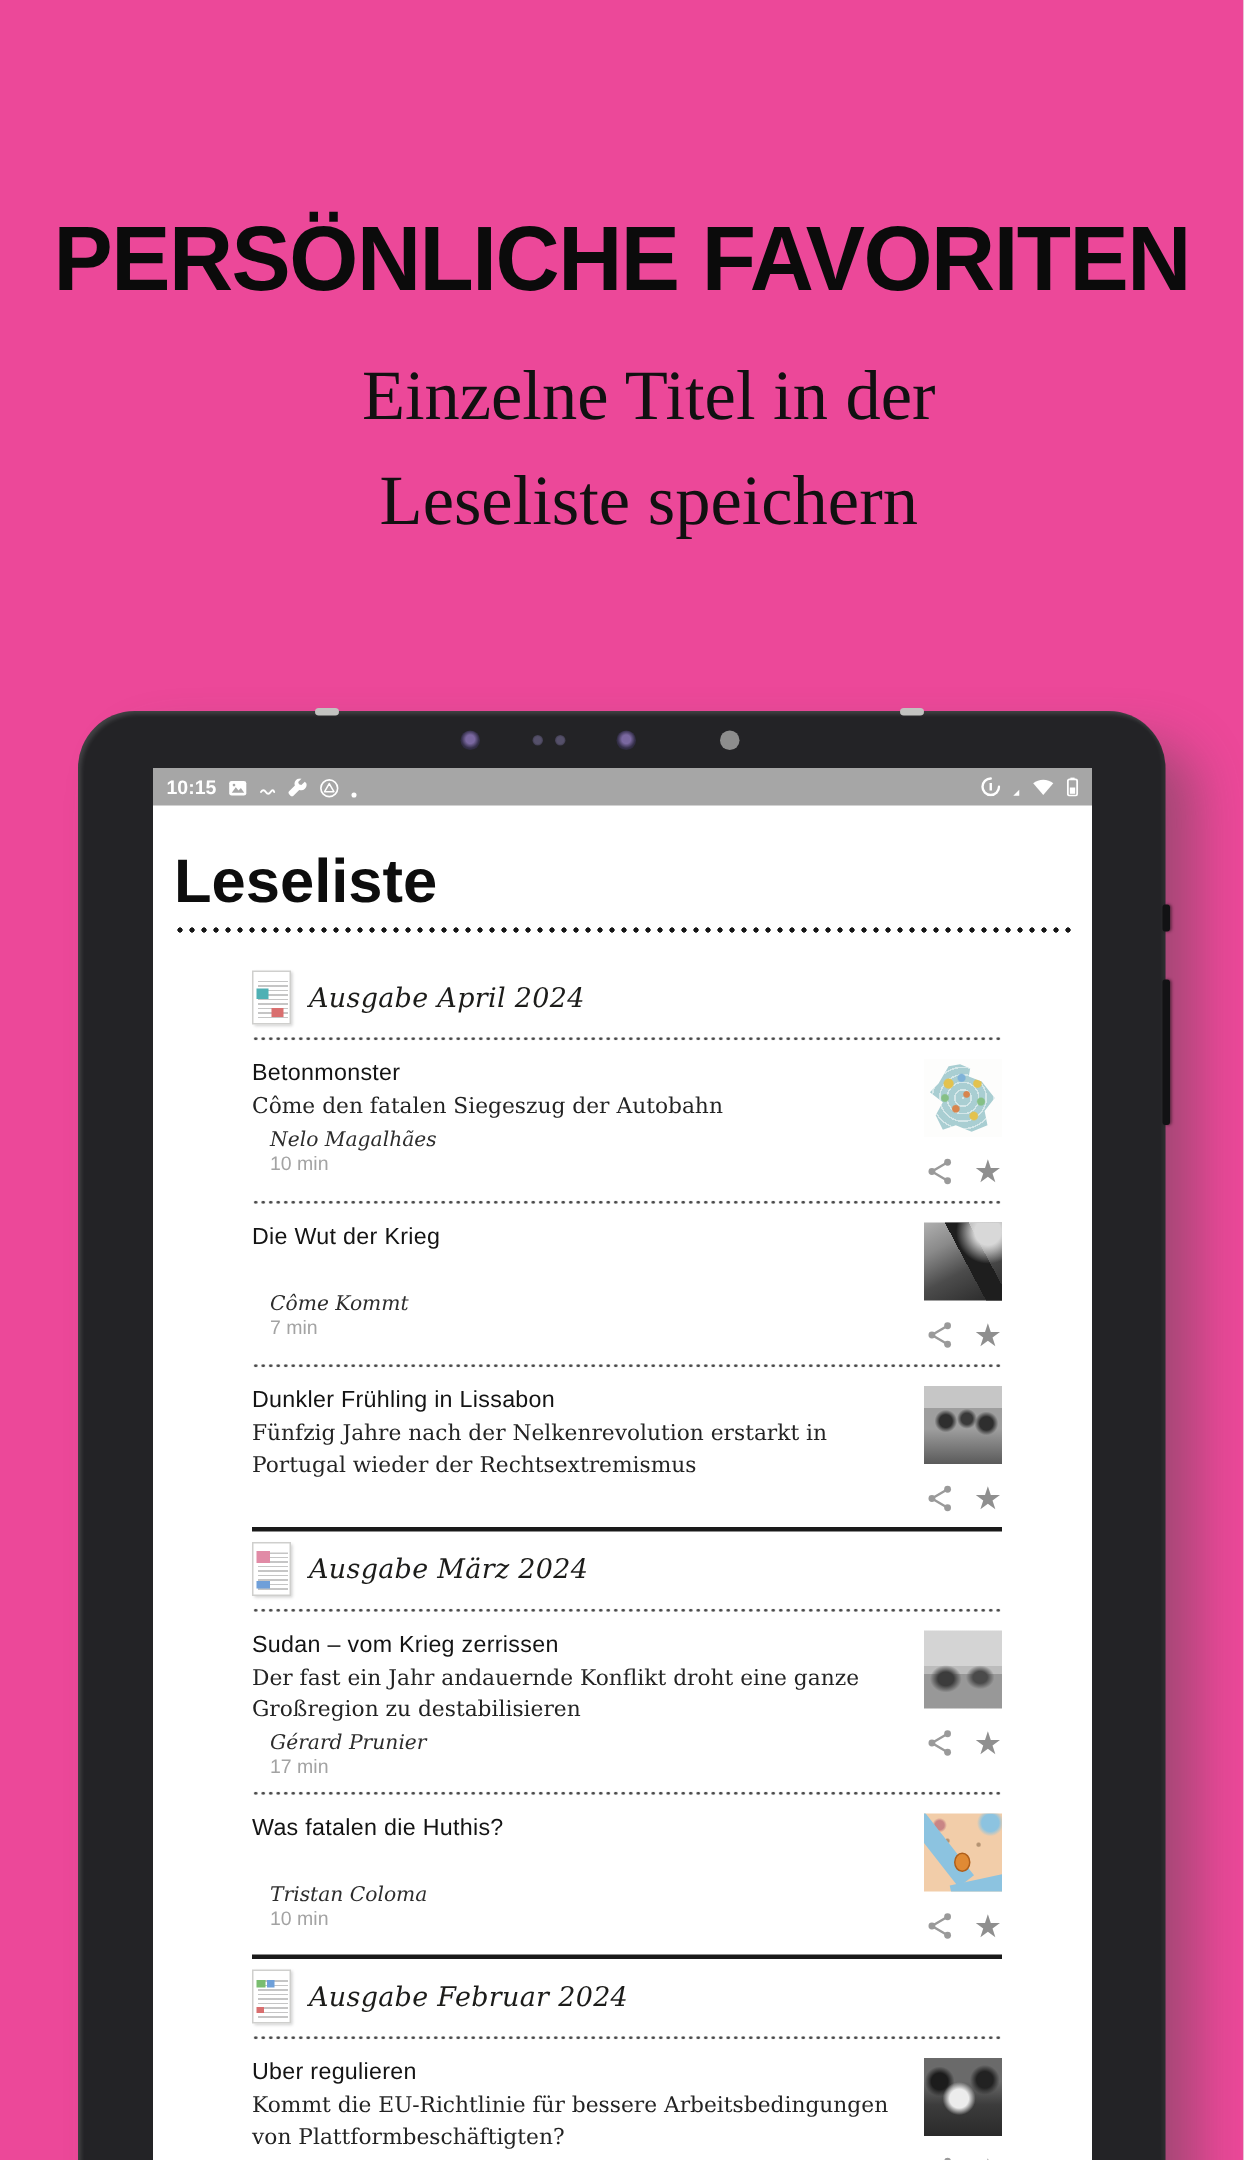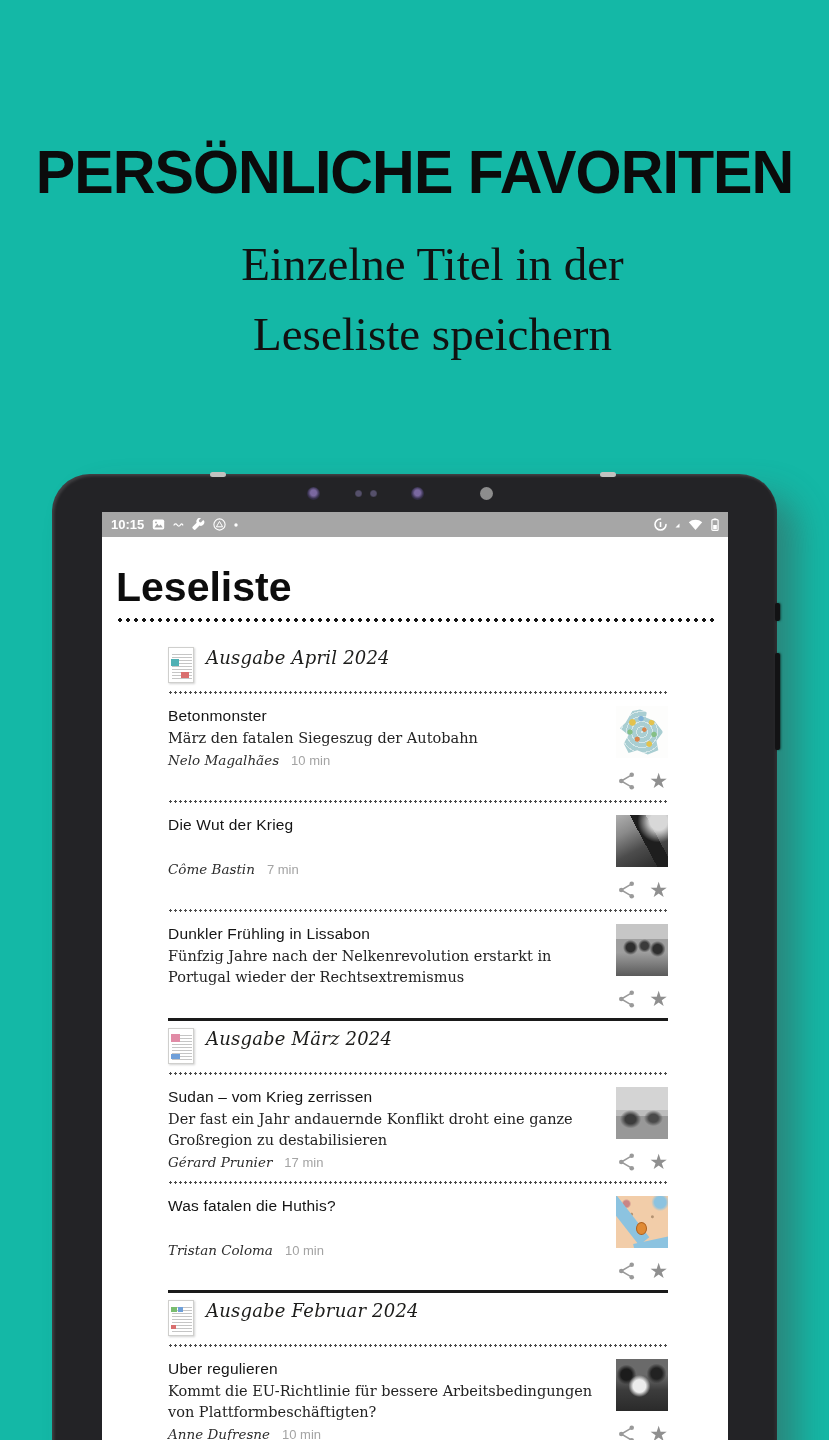--- a/index.html
+++ b/index.html
@@ -1,19 +1,19 @@
 <!DOCTYPE html>
 <html><head>
 <meta charset="utf-8">
 <style>
   * { margin:0; padding:0; box-sizing:border-box; }
   html,body { background:#e4e3e1; }
   .page {
     position:relative; width:829px; height:1440px; margin:0 auto;
-    background:#14b8a6; overflow:hidden;
+    background:#ec4899; overflow:hidden;
     font-family:"Liberation Sans", sans-serif;
   }
 
   
   .hero { text-align:center; padding-top:142px; }
   .hero-title {
     font-family:"Liberation Sans", sans-serif;
     font-weight:bold; font-size:61px; line-height:1;
     letter-spacing:-1px; color:#0b0b0b;
     transform:scaleX(0.97); transform-origin:center;
@@ -50,21 +50,21 @@
     position:absolute; left:50px; right:49px; top:38px; bottom:40px;
     background:#ffffff; overflow:hidden;
   }
 
   
   .statusbar {
     height:25px; background:#a6a6a6; color:#fff;
     display:flex; align-items:center; justify-content:space-between;
     padding:0 9px; font-size:13px; font-weight:bold;
   }
-  .sb-group { display:flex; align-items:center; gap:8px; }
+  .sb-group { display:flex; align-items:flex-end; gap:8px; }
   .sb-ic { display:inline-flex; align-items:center; }
   .sb-ic svg { display:block; }
 
   
   .app { padding:0 14px; }
   .app-title {
     margin-top:27px; font-size:41px; font-weight:bold; color:#0d0d0d;
     letter-spacing:0; font-family:"Liberation Sans", sans-serif;
   }
   .title-dots {
@@ -74,21 +74,21 @@
   }
   .list { margin:0 46px 0 52px; padding-top:18px; }
 
   .dotsep {
     height:3px;
     background-image:radial-gradient(circle, #4a4a4a 1px, transparent 1.2px);
     background-size:5px 3px; background-repeat:repeat-x; background-position:0 50%;
   }
   .solidsep { border-top:3px solid #1a1a1a; }
 
-  .sec-header { display:flex; gap:12px; padding:7px 0 8px; }
+  .sec-header { display:flex; align-items:center; gap:12px; padding:7px 0 8px; }
   .cover {
     position:relative; width:26px; height:36px; background:#fff;
     border:1px solid #cfcfcd; box-shadow:1px 1px 2px rgba(0,0,0,0.18);
     background-image:repeating-linear-gradient(180deg, rgba(150,150,150,0.55) 0 1px, transparent 1px 3px);
     background-size:20px 26px; background-position:3px 6px; background-repeat:no-repeat;
     flex:0 0 auto;
   }
   .cover i { position:absolute; display:block; }
   .cover-april i.b1 { left:2px; top:11px; width:8px; height:7px; background:#4fb0b4; }
   .cover-april i.b2 { right:4px; bottom:4px; width:8px; height:6px; background:#d96f6f; }
@@ -101,21 +101,21 @@
     font-family:"DejaVu Serif", serif; font-style:italic;
     font-size:18px; color:#1c1c1a; letter-spacing:0.2px;
   }
 
   .article { display:grid; grid-template-columns:1fr 52px; column-gap:18px; padding:12px 0 9px; }
   .a-title { font-size:15.5px; font-weight:normal; color:#141414; line-height:20px; letter-spacing:0.2px; }
   .a-sub {
     font-family:"DejaVu Serif", serif; font-size:14.5px; color:#232323;
     line-height:21px; min-height:21px; margin-top:2px;
   }
-  .a-meta { margin-top:3px; display:flex; align-items:baseline; }
+  .a-meta { margin-top:3px; display:flex; align-items:baseline;flex-direction:column; }
   .a-author { font-family:"DejaVu Serif", serif; font-style:italic; font-size:13.5px; color:#2d2d2d; }
   .a-dur { margin-left:12px; font-size:13px; color:#a3a3a3; }
   .a-right { display:flex; flex-direction:column; align-items:flex-end; }
   .thumb { width:52px; height:52px; flex:0 0 auto; }
   .icons { margin-top:13px; display:flex; align-items:center; gap:13px; }
   .share-ic svg { display:block; }
   .star-ic { font-family:"DejaVu Sans", sans-serif; font-size:21px; line-height:20px; color:#8f8f8f; }
 
   
   .t-france { position:relative; background:#fdfdfc; }
@@ -266,21 +266,21 @@
                 <i class="b1"></i>
                 <i class="b2"></i>
               </span>
             <span class="sec-label">Ausgabe April 2024</span>
           </div>
           <div class="dotsep"></div>
 
           <div class="article">
             <div>
               <div class="a-title">Betonmonster</div>
-              <div class="a-sub">März den fatalen Siegeszug der Autobahn</div>
+              <div class="a-sub">Côme den fatalen Siegeszug der Autobahn</div>
               <div class="a-meta">
                 <span class="a-author">Nelo Magalhães</span>
                 <span class="a-dur">10 min</span>
               </div>
             </div>
             <div class="a-right">
               <span class="thumb t-france">
                   <i></i>
                 </span>
               <span class="icons">
@@ -296,21 +296,21 @@
               </span>
             </div>
           </div>
           <div class="dotsep"></div>
 
           <div class="article">
             <div>
               <div class="a-title">Die Wut der Krieg</div>
               <div class="a-sub"></div>
               <div class="a-meta">
-                <span class="a-author">Côme Bastin</span>
+                <span class="a-author">Côme Kommt</span>
                 <span class="a-dur">7 min</span>
               </div>
             </div>
             <div class="a-right">
               <span class="thumb t-bauern"></span>
               <span class="icons">
                 <span class="share-ic">
                     <svg width="19" height="20" viewBox="0 0 20 21">
                       <circle cx="15.5" cy="4" r="2.4" fill="#9a9a9a"></circle>
                       <circle cx="4.5" cy="10.5" r="2.4" fill="#9a9a9a"></circle>

